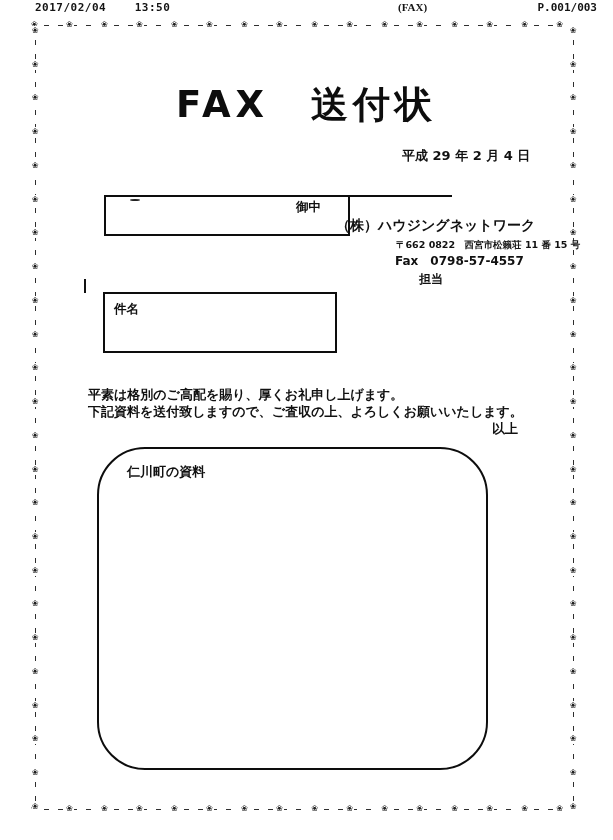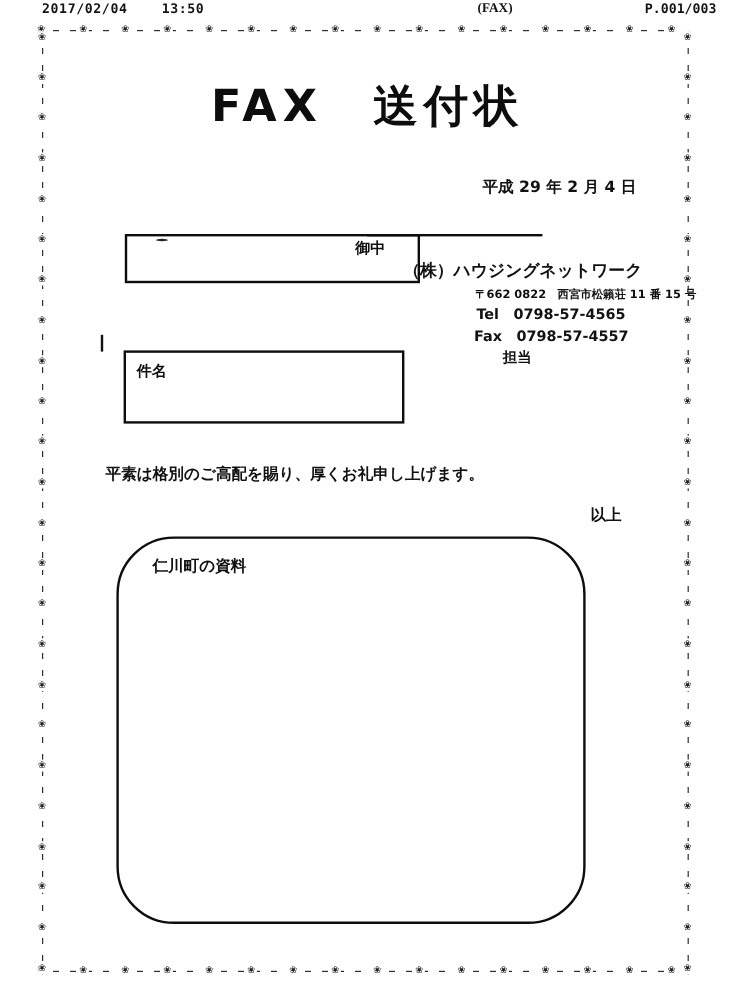--- a/index.html
+++ b/index.html
@@ -35,21 +35,21 @@
     top:26px; bottom:28px; width:12px; flex-direction:column; align-items:center;
     background-image:repeating-linear-gradient(180deg,#2e2e2e 0 5px,transparent 5px 14px);
     background-size:1px 100%; background-position:center; background-repeat:no-repeat;
   }
   .vstrip.left { left:29px; }
   .vstrip.right { left:567px; }
   .vstrip .flower { padding:1px 0; }
 
   
   .doc-title {
-    position:absolute; top:64px; left:0; width:613px;
+    position:absolute; top:80px; left:0; width:613px;
     text-align:center; font-size:37px; font-weight:bold;
     letter-spacing:5px; color:#0d0d0d; white-space:pre;
   }
 
   
   .date-line {
     position:absolute; left:402px; top:147px;
     font-size:13px; font-weight:bold; white-space:pre;
   }
 
@@ -213,31 +213,31 @@
 
   <div class="recipient-box">
     <div class="recipient-topline"></div>
     <span class="recipient-honorific">御中</span>
   </div>
   <div class="noise-under-box"></div>
 
   <div class="sender-block">
     <div class="sender-company">（株）ハウジングネットワーク</div>
     <div class="sender-address">〒662 0822　西宮市松籟荘 11 番 15 号</div>
-    <div class="sender-tel">Tel　0798-57-4565</div>
     <div class="sender-fax">Fax　0798-57-4557</div>
     <div class="sender-contact">担当</div>
   </div>
 
   <div class="artifact-mark"></div>
 
   <div class="subject-box">
     <span class="subject-label">件名</span>
   </div>
 
   <div class="body-line1">平素は格別のご高配を賜り、厚くお礼申し上げます。</div>
+  <div class="body-line2">下記資料を送付致しますので、ご査収の上、よろしくお願いいたします。</div>
   <div class="body-closing">以上</div>
 
   <div class="content-box">
     <span class="content-note">仁川町の資料</span>
   </div>
 
 </div>
 
 </body></html>

